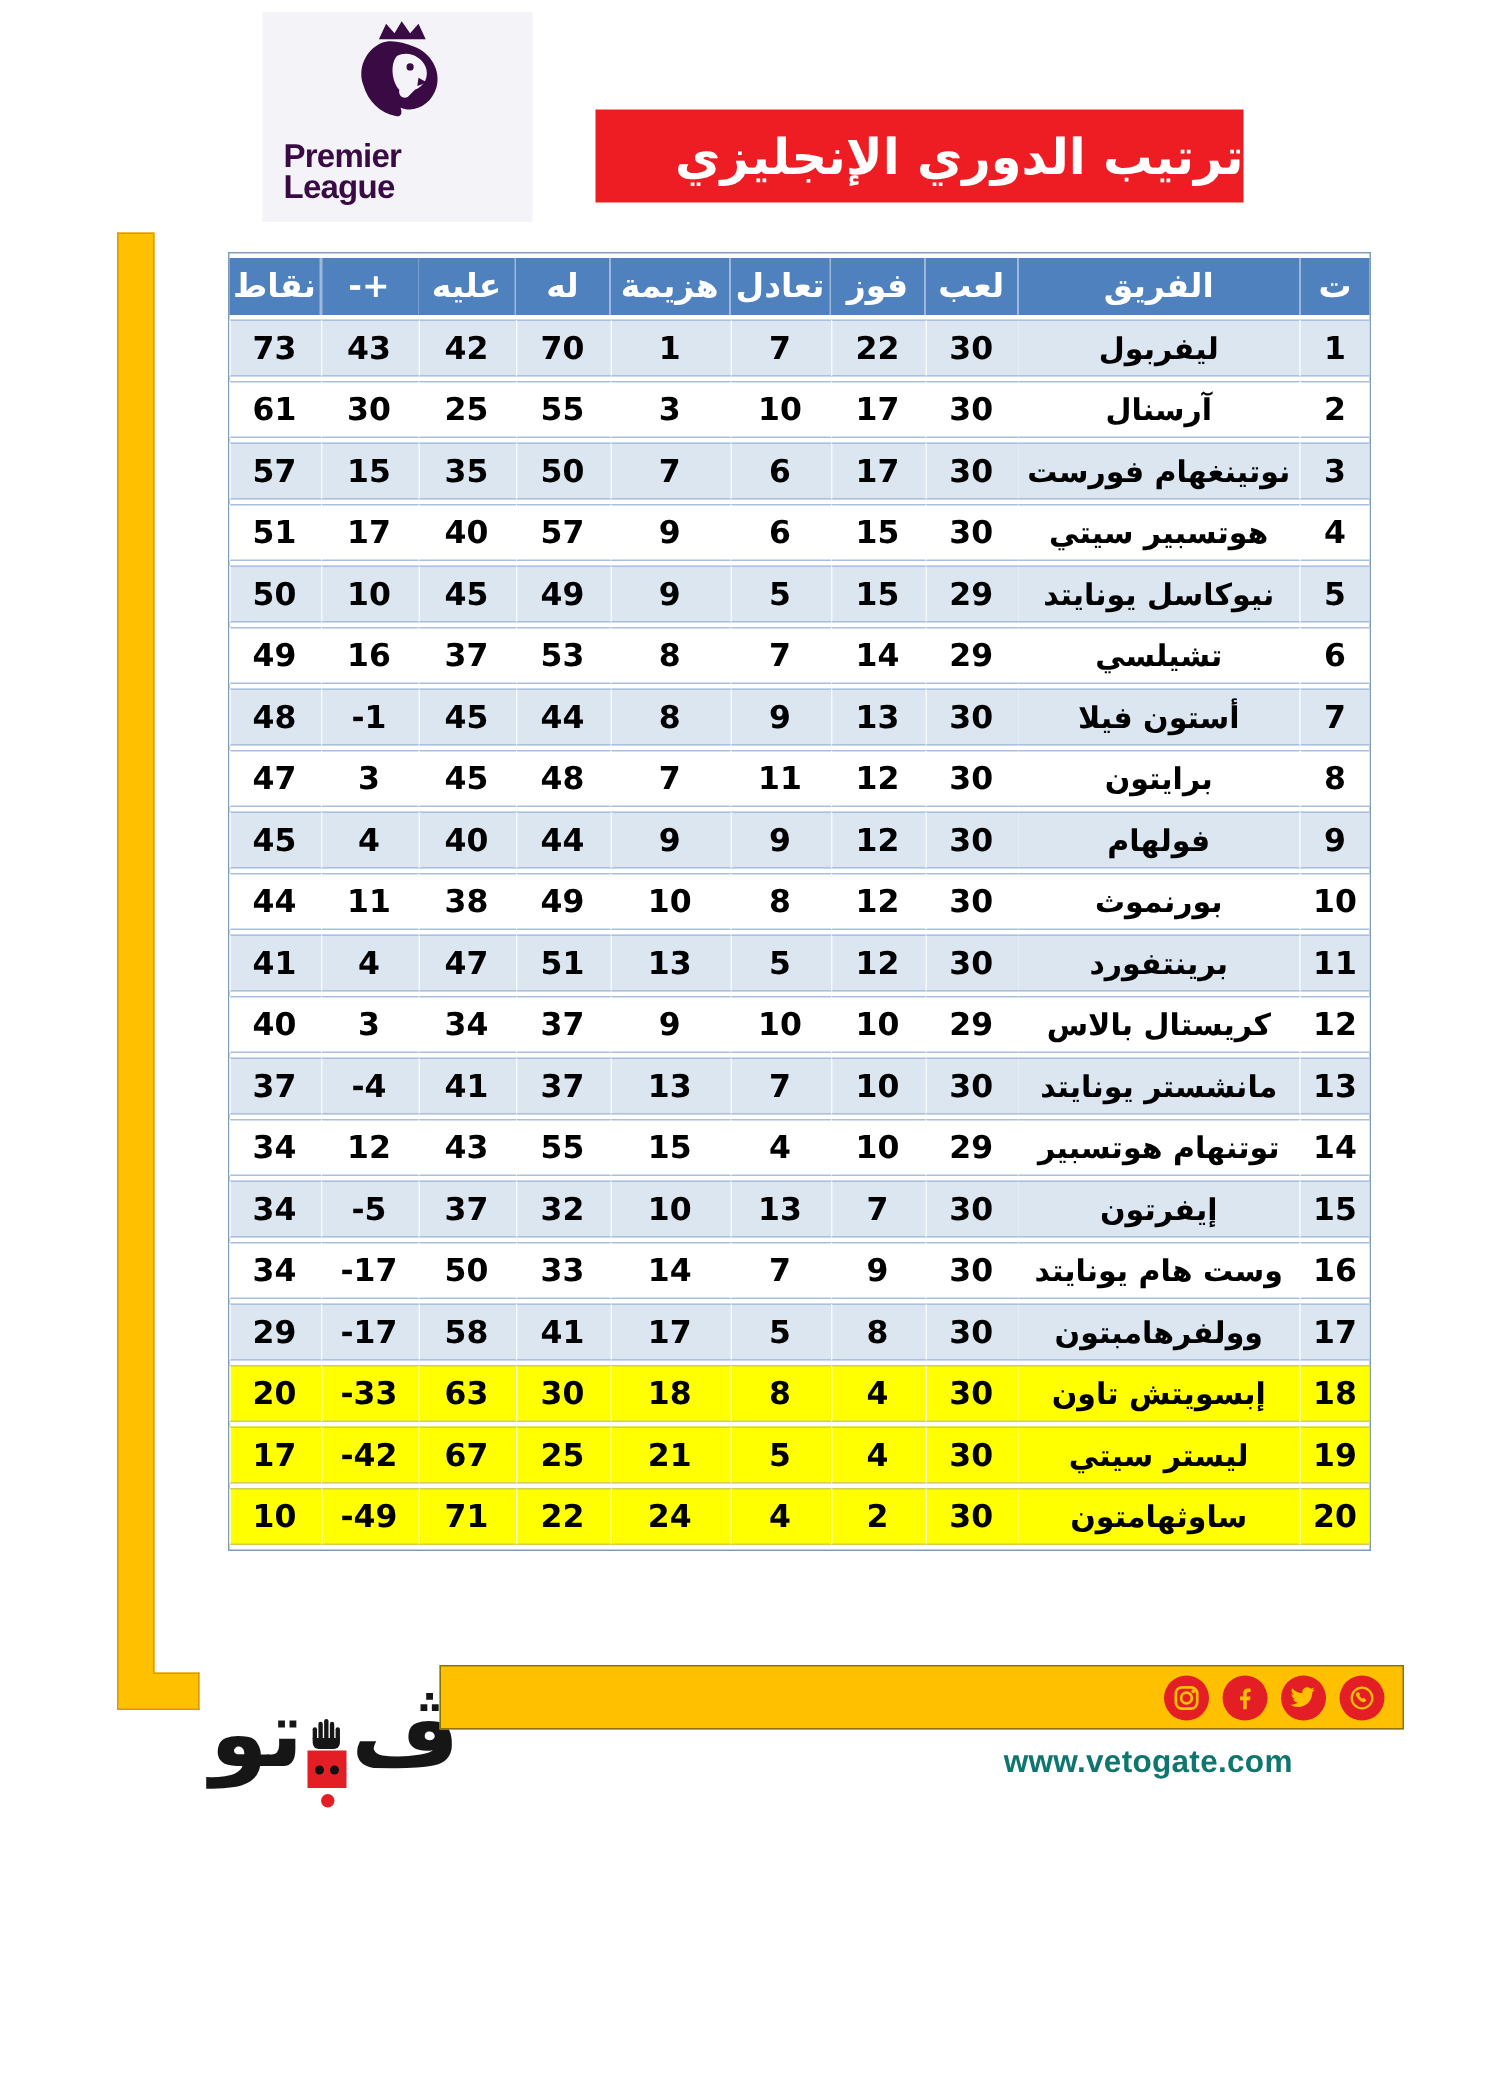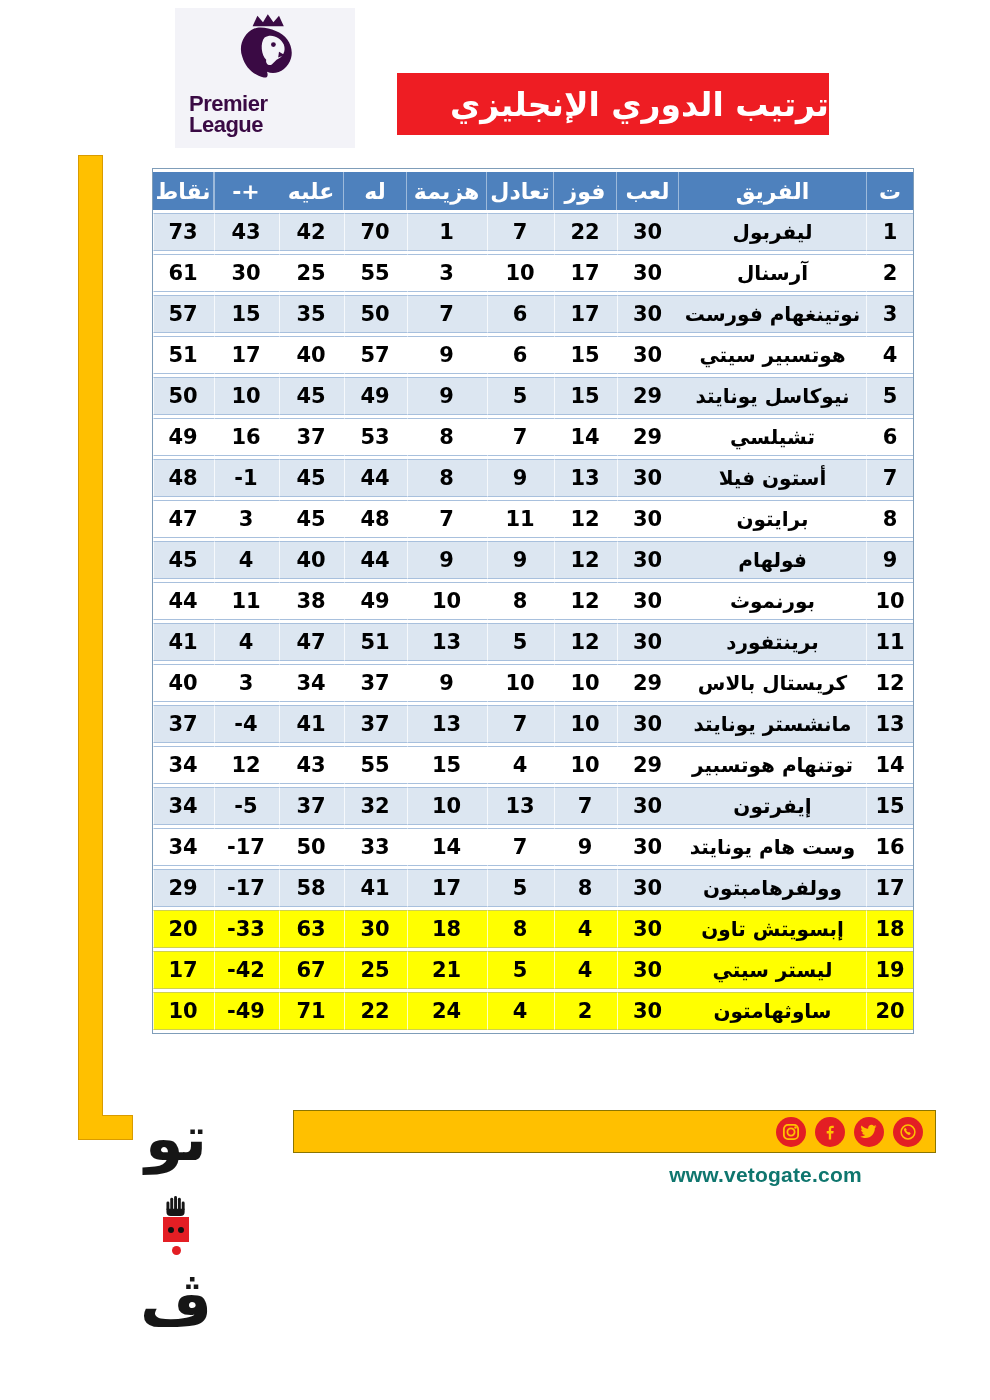--- a/index.html
+++ b/index.html
@@ -40,21 +40,21 @@
             border-top:1px solid #A8C0DD; border-bottom:1px solid #A8C0DD; }
   .standings td:not(:first-child) { border-inline-start:1px solid rgba(255,255,255,0.75); }
   .standings tr.alt  td { background:#DCE6F1; }
   .standings tr.plain td { background:#ffffff; }
   .standings tr.drop td { background:#FFFF00; border-top-color:#CFCF50; border-bottom-color:#CFCF50;margin-left:45px; }
   .standings .num  { direction:ltr; }
   .standings td.team { font-size:20px; }
 
   
   .veto { position:absolute; left:140px; top:1090px; height:115px;
-          display:flex; direction:ltr; align-items:center; color:#161616;flex-direction:column; }
+          display:flex; direction:ltr; align-items:flex-end; color:#161616; }
   .veto .glyph { font-size:62px; font-weight:bold; line-height:98px; }
   .veto-accent { width:30px; margin:0 1px; display:flex; flex-direction:column;
           align-items:center; padding-top:8px; }
   .veto-sq { width:26px; height:25px; background:#E31E24; margin-top:1px;
           display:flex; align-items:center; justify-content:center; gap:4px; }
   .veto-sq i { width:6px; height:6px; background:#111; border-radius:50%; }
   .veto-dot { width:9px; height:9px; background:#E31E24; border-radius:50%; margin-top:4px; }
 
   
   .footer-bar { position:absolute; left:293px; top:1110px; width:643px; height:43px;

